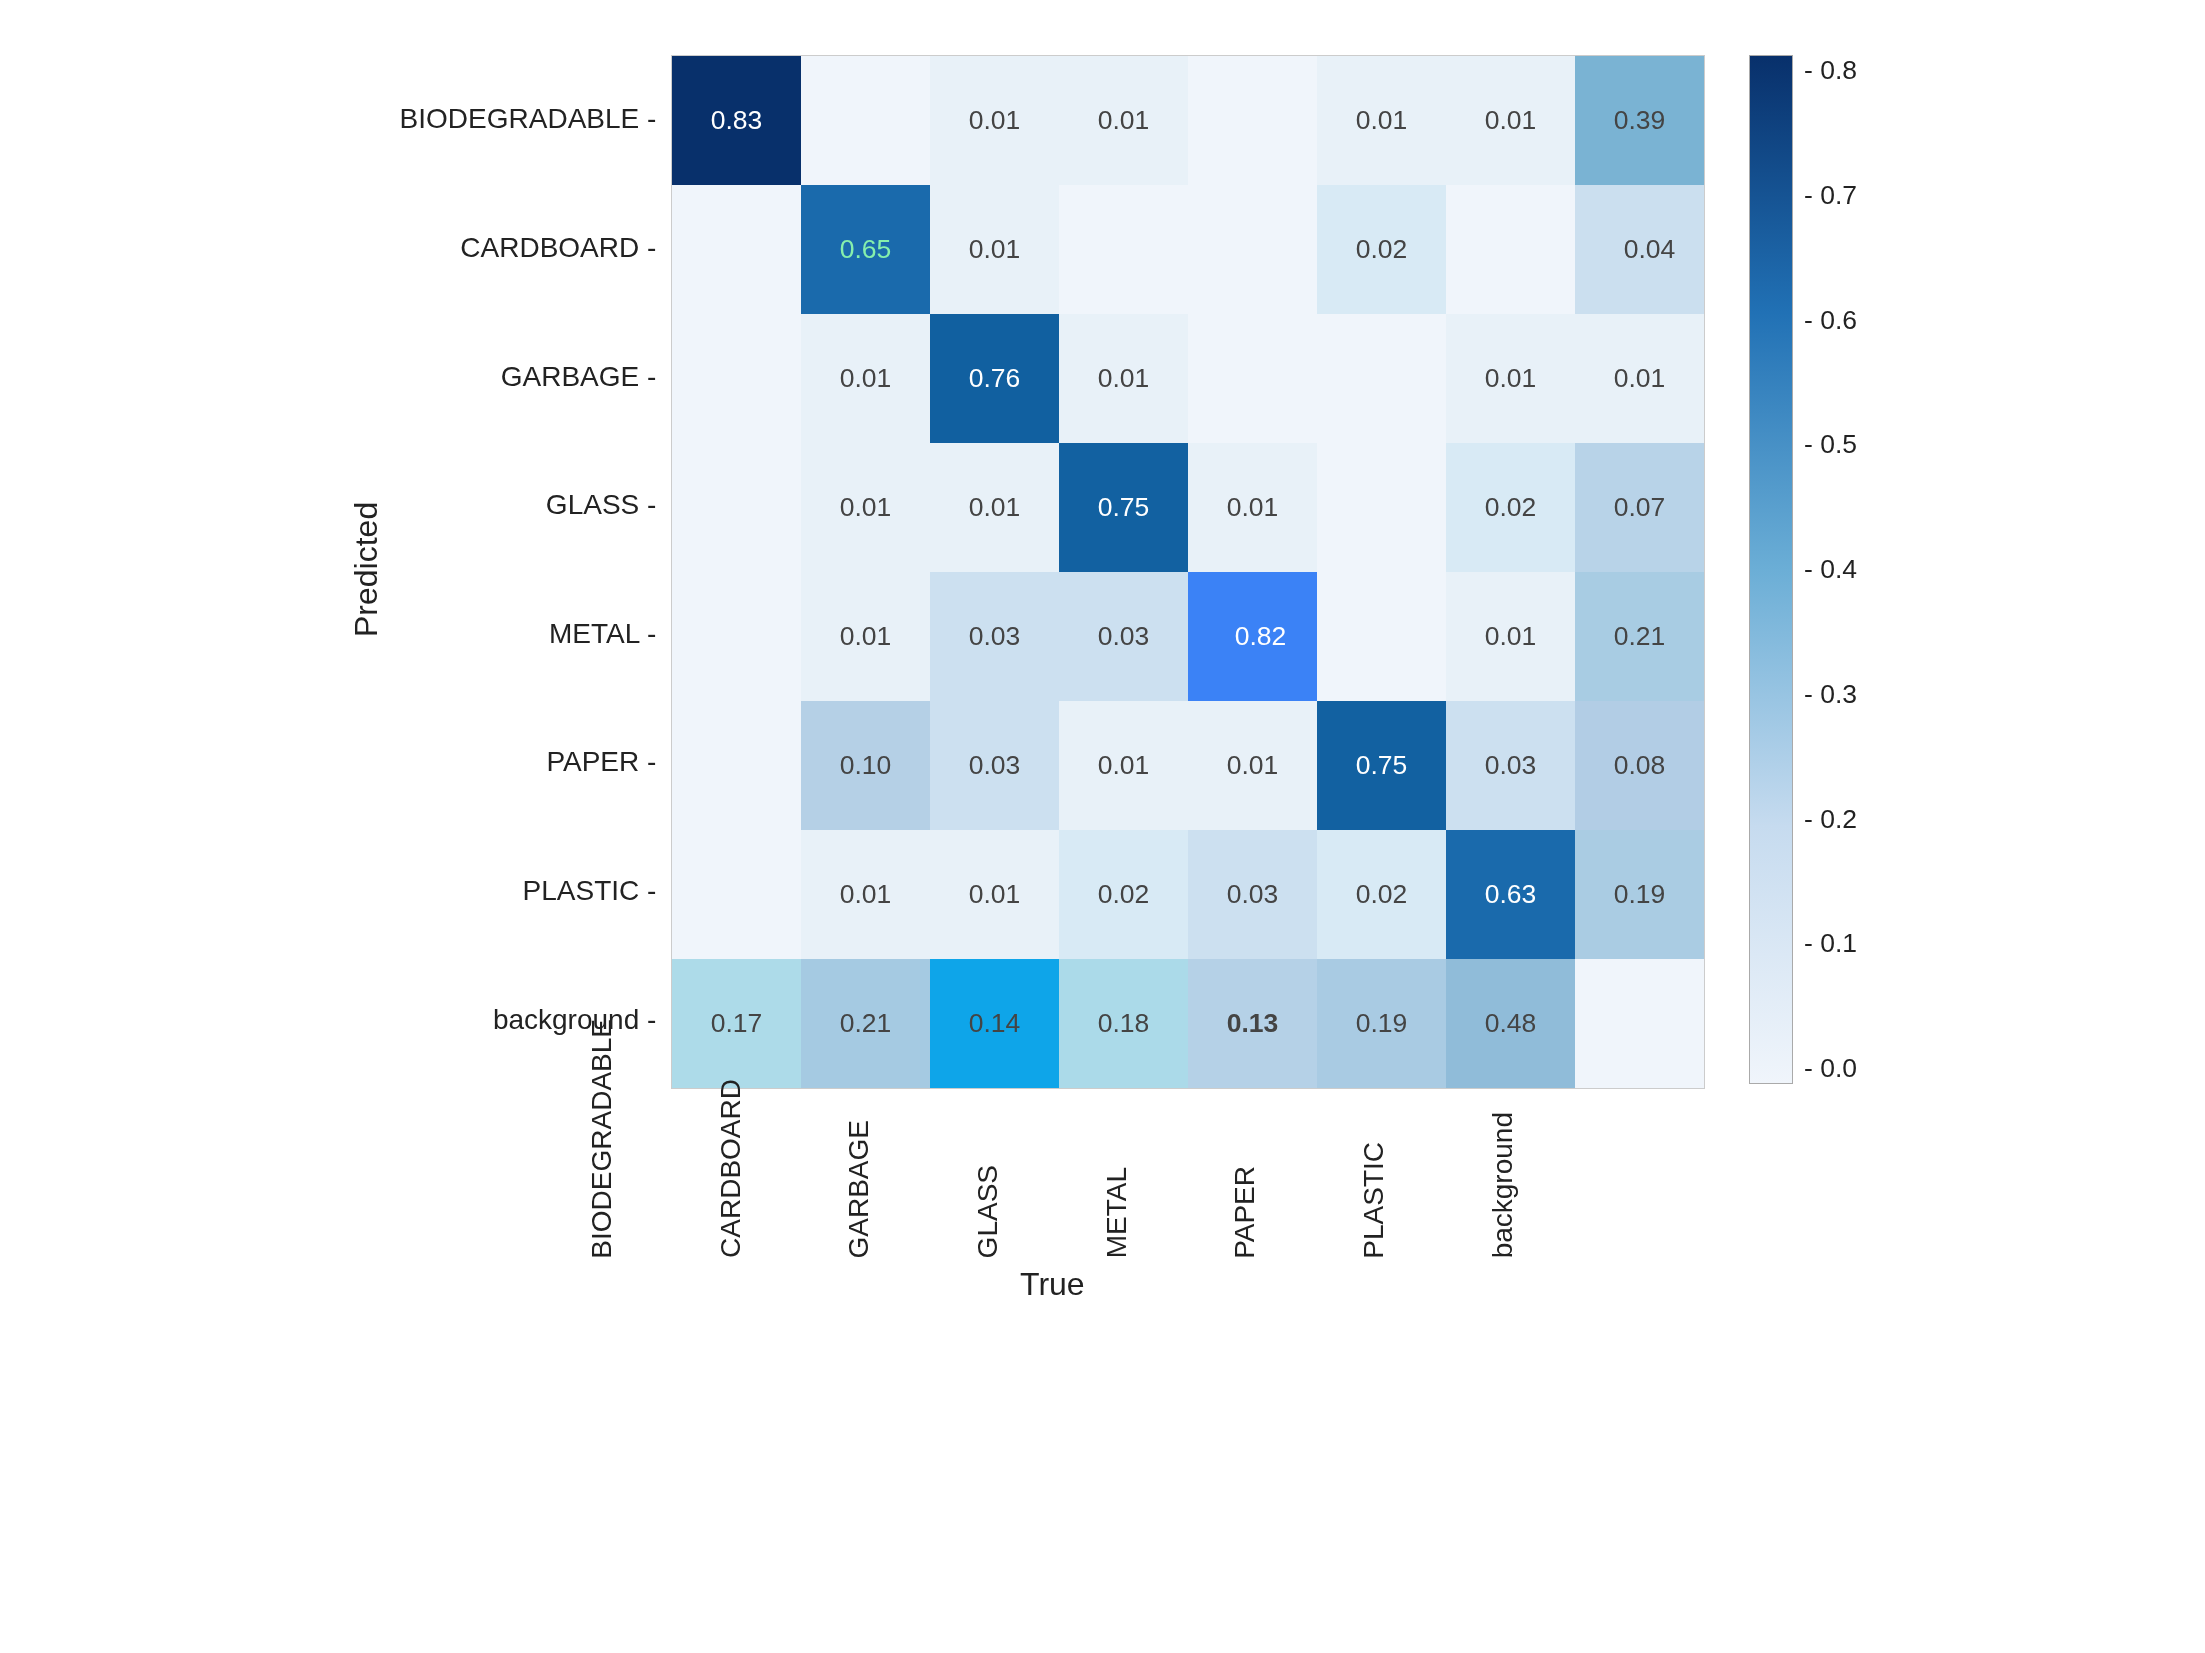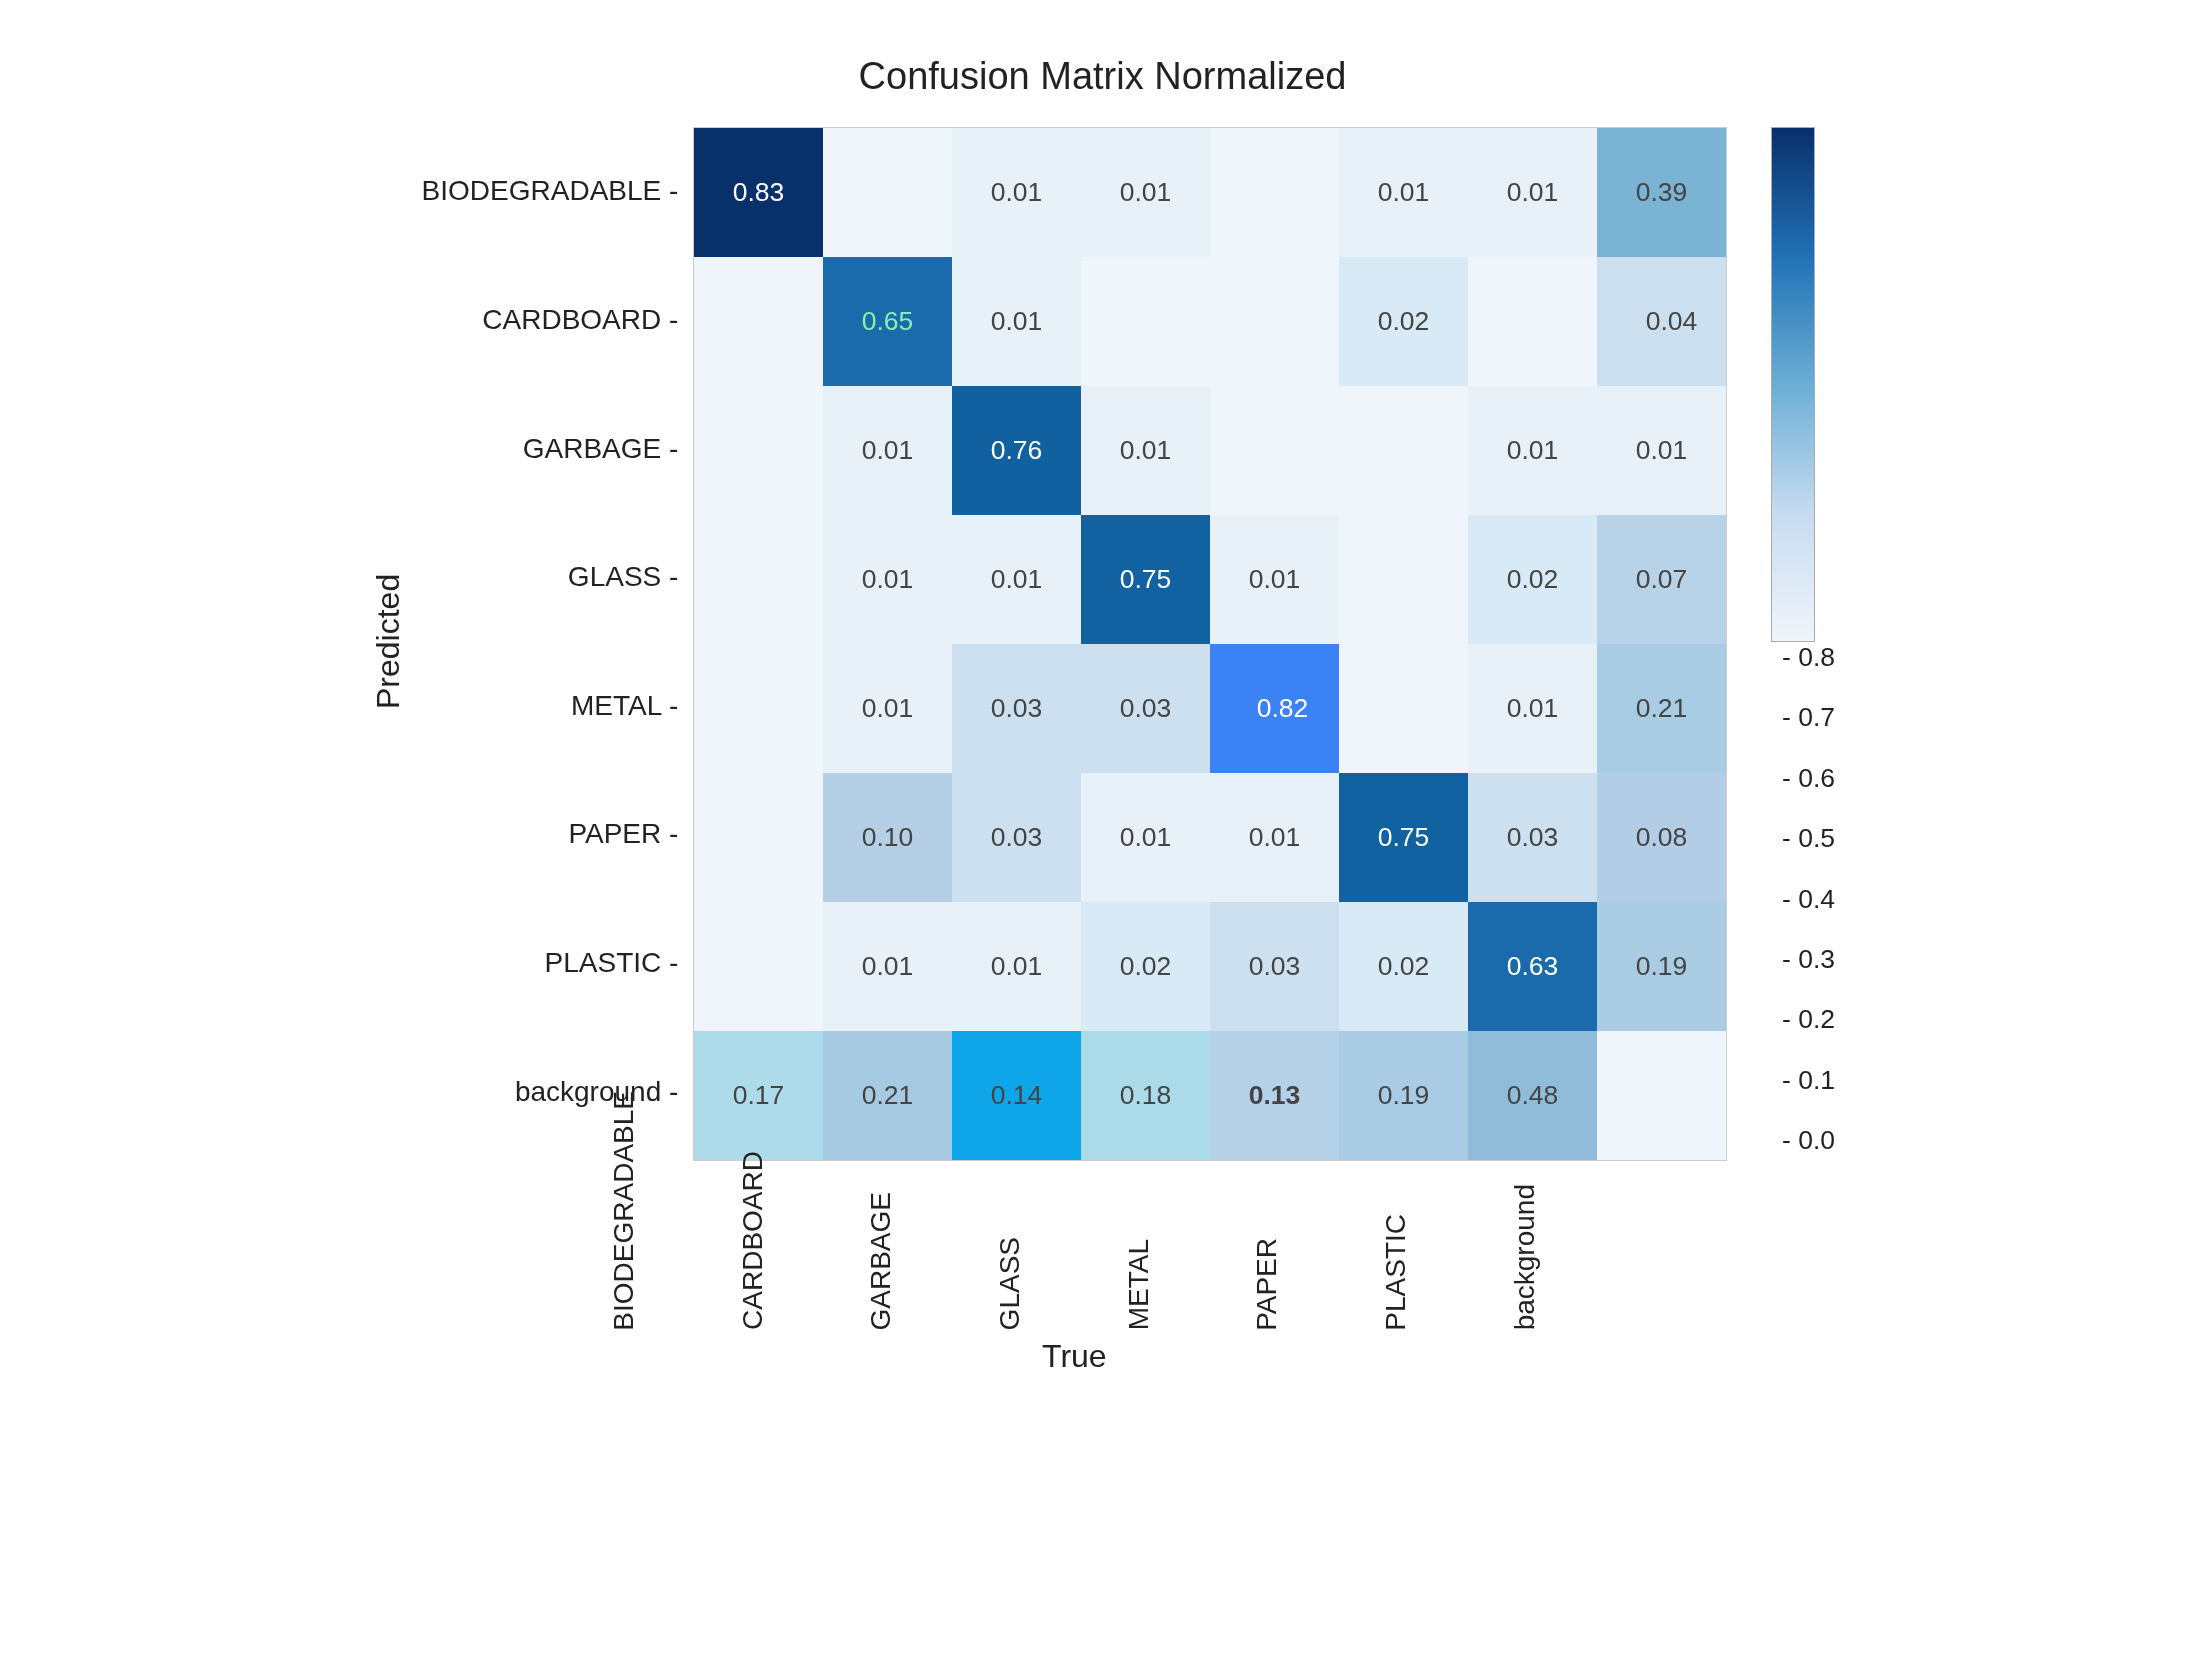--- a/index.html
+++ b/index.html
@@ -106,21 +106,21 @@
     }
     .x-axis-label {
       font-size: 32px;
       color: #222;
       margin-top: 7.4px;
       text-align: center;
     }
     .colorbar {
       margin-left: 44px;
       display: flex;
-      flex-direction: column;
+      flex-direction: row;
       align-items: stretch;
       height: 1029px;
     }
     .colorbar-gradient {
       width: 44px;
       height: 1029px;
       background: linear-gradient(to bottom, #08306b, #2171b5, #6baed6, #c6dbef, #f0f5fb);
       border: 0.7px solid #aaa;
     }
     .colorbar-ticks {
@@ -134,21 +134,20 @@
       font-size: 26.5px;
       color: #222;
       display: flex;
       align-items: center;
     }
   </style>
 </head>
 <body>
 
 <div class="chart-container">
-  <div class="chart-title">Confusion Matrix Normalized</div>
   <div class="chart-area">
     <div class="y-axis-label">Predicted</div>
     <div class="matrix-wrapper">
       <div class="matrix-with-ylabels">
         <div class="y-labels" id="y-labels-container">
             <div class="y-label">BIODEGRADABLE -</div>
             <div class="y-label">CARDBOARD -</div>
             <div class="y-label">GARBAGE -</div>
             <div class="y-label">GLASS -</div>
             <div class="y-label">METAL -</div>

